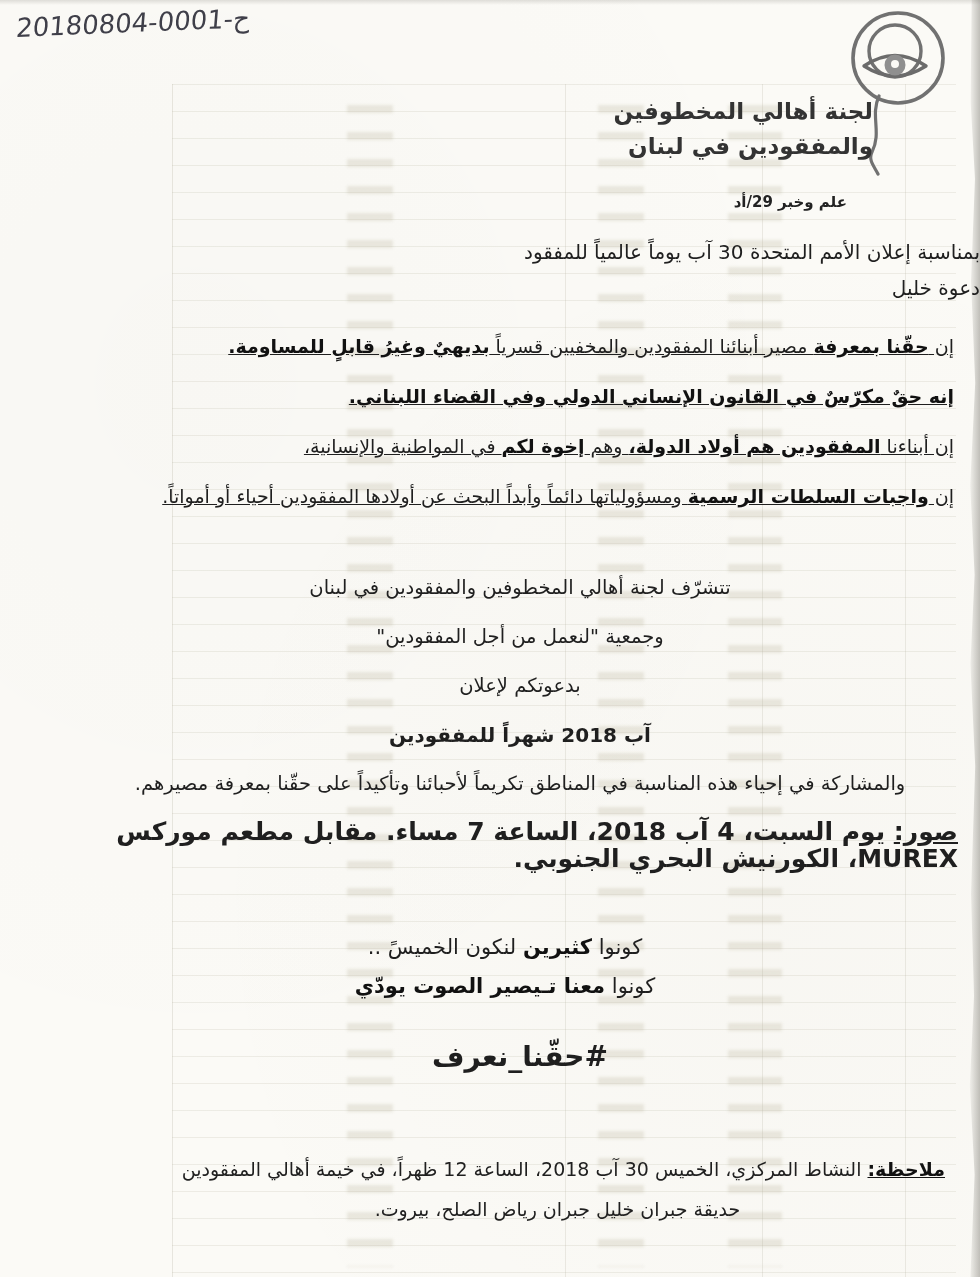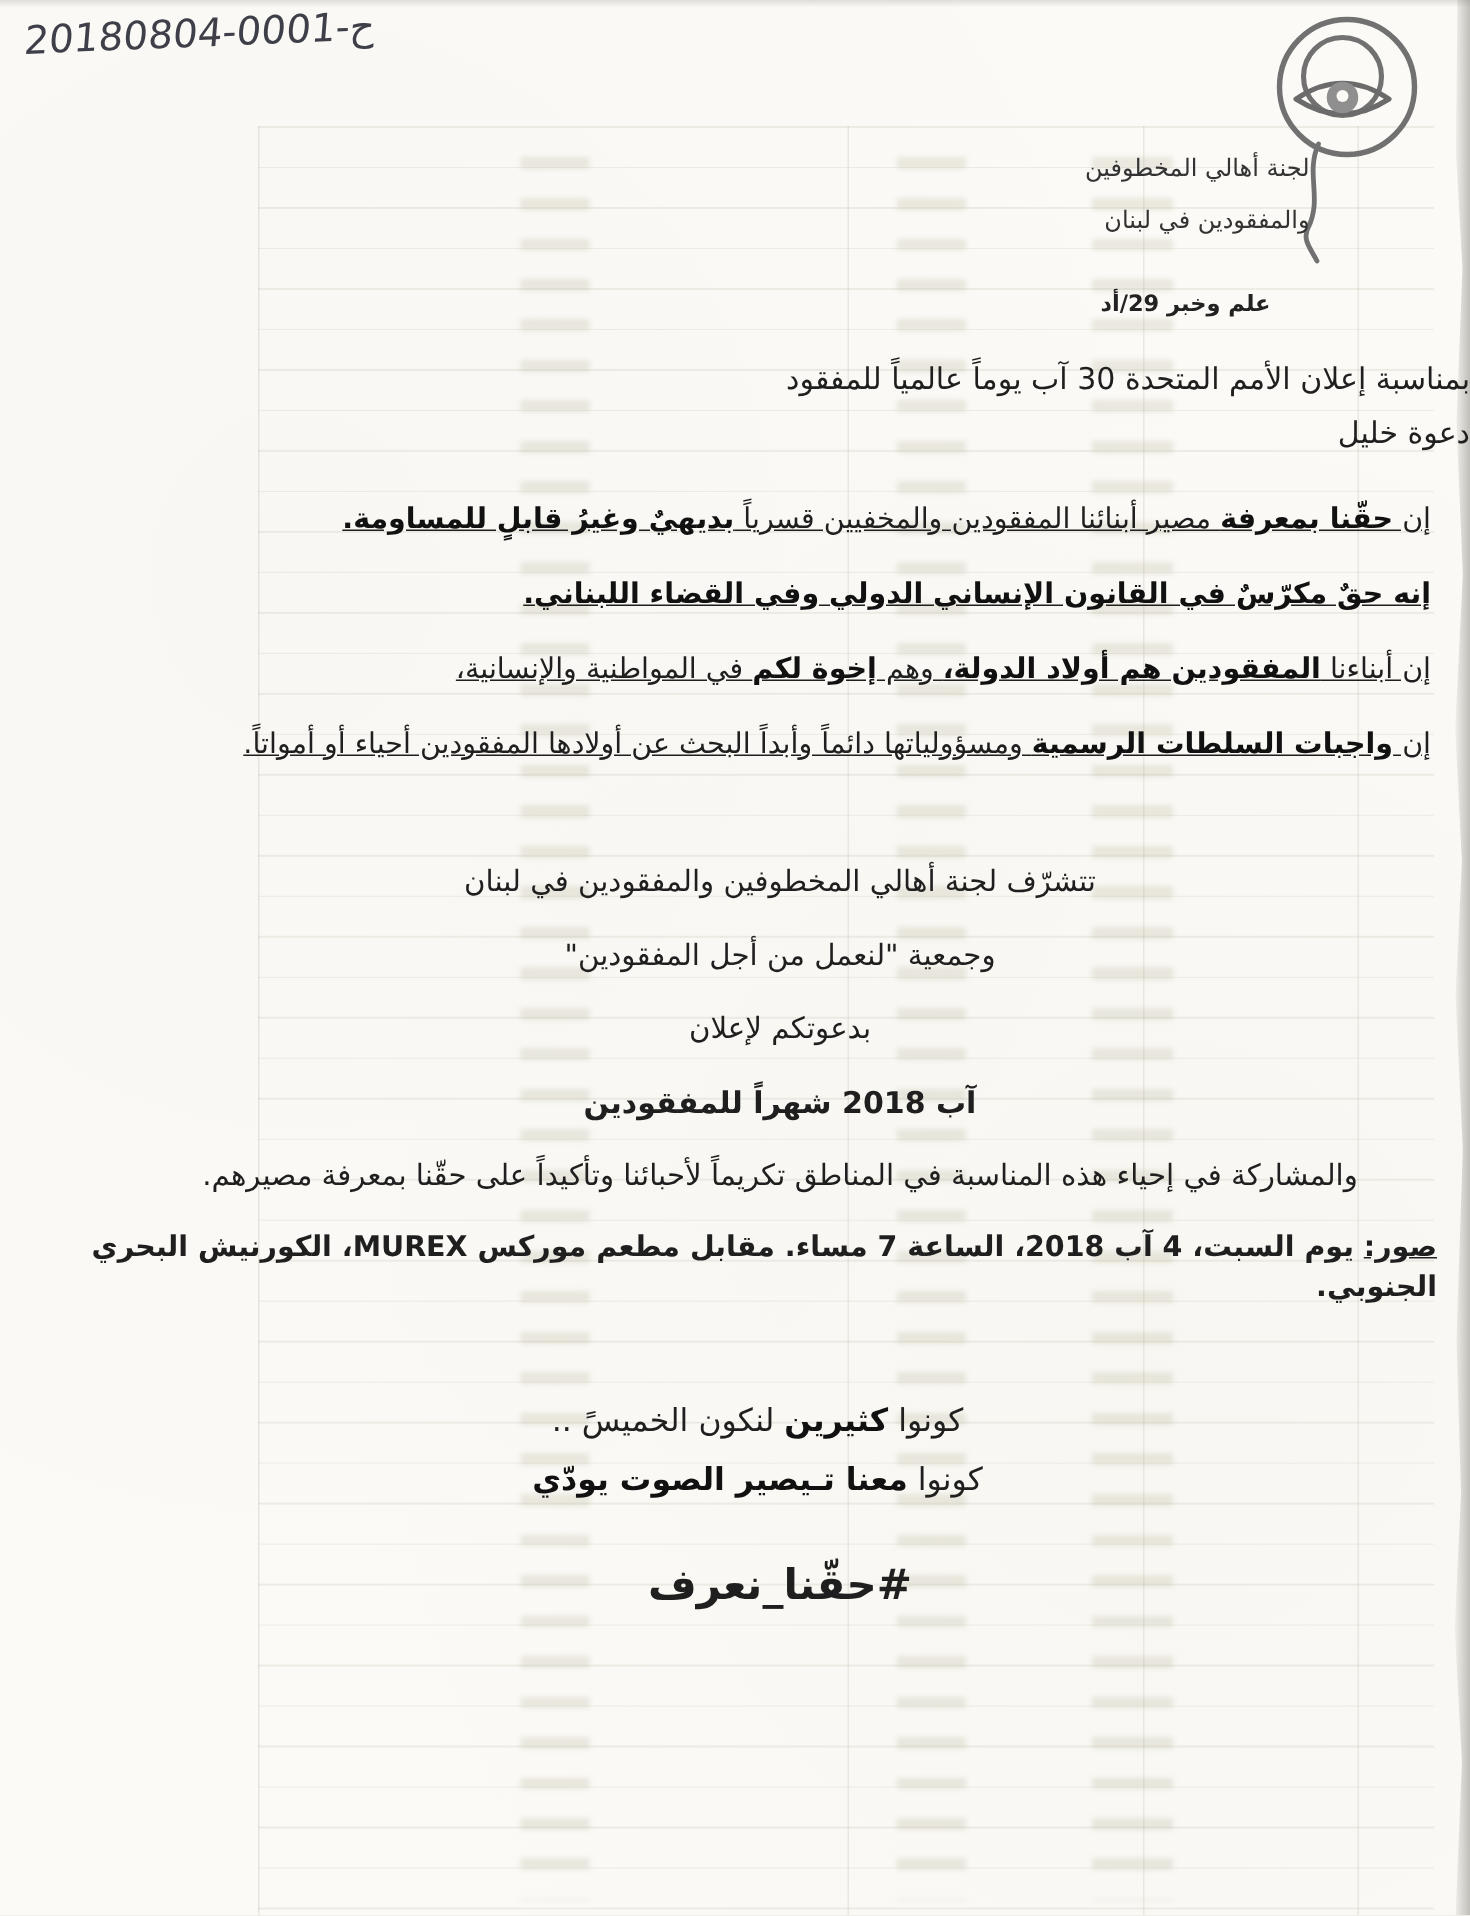--- a/index.html
+++ b/index.html
@@ -35,35 +35,35 @@
   .handwritten{
     position:absolute; left:16px; top:8px; direction:ltr;
     font-size:26px; letter-spacing:2.5px; color:#3f3f49;
     transform:rotate(-2.4deg) skewX(-7deg);
     font-family:"DejaVu Sans", sans-serif;
   }
   
   .logo-svg{position:absolute; right:28px; top:4px;}
   .org-name{
     position:absolute; right:107px; top:94px; text-align:right;
-    font-weight:normal; font-size:16px; line-height:35px; color:#333; letter-spacing:.5px;
+    font-weight:bold; font-size:23px; line-height:35px; color:#333; letter-spacing:.5px;
   }
   .license{position:absolute; right:133px; top:193px; font-weight:bold; font-size:15px; color:#222;}
   
   .title-block{position:absolute; left:60px; right:0; top:237px; text-align:right; font-weight:normal; font-size:20px; line-height:30px;}
   .title-block .t2{margin-top:6px;}
   
   .principles{position:absolute; right:26px; left:20px; top:333px; text-align:right; font-size:19px;}
   .principles p{margin:0 0 23px 0; line-height:27px;text-decoration:underline;}
   b{color:#111;}
   
   .invite{position:absolute; left:60px; right:0; top:574px; text-align:center; font-size:19.5px;}
   .invite div{line-height:28px; margin-bottom:21px;}
   .invite .month{font-weight:bold; font-size:20px;}
-  .tyre{position:absolute; right:22px; left:8px; top:818px; text-align:right; font-size:19px; font-weight:bold; line-height:27px;}
+  .tyre{position:absolute; right:22px; left:8px; top:818px; text-align:right; font-size:25px; font-weight:bold; line-height:27px;}
   .ulbl{text-decoration:underline;}
   
   .slogan{position:absolute; left:30px; right:0; top:928px; text-align:center; font-size:21px; line-height:39px;}
   .hashtag{position:absolute; left:60px; right:0; top:1040px; text-align:center; font-size:28px; font-weight:bold; letter-spacing:1px;}
   
   .note{position:absolute; right:35px; left:100px; top:1155px; font-size:19px; text-align:right; line-height:28px;}
   .note .l2{margin-top:12px; text-align:center; padding-left:70px;}
 </style>
 </head>
 <body>
@@ -119,14 +119,20 @@
   <div class="tyre">
     <span class="ulbl">صور:</span><span> يوم السبت، 4 آب 2018،  الساعة 7 مساء.  مقابل مطعم موركس MUREX، الكورنيش البحري الجنوبي.</span>
   </div>
 
   <div class="slogan">
     <div><span>كونوا </span><b>كثيرين</b><span> لنكون الخميسً ..</span></div>
     <div><span>كونوا </span><b>معنا تـيصير الصوت يودّي</b></div>
   </div>
   <div class="hashtag">#حقّنا_نعرف</div>
 
+  <div class="note">
+    <div class="l1">
+      <b class="ulbl">ملاحظة:</b><span> النشاط المركزي، الخميس 30 آب 2018، الساعة 12 ظهراً، في خيمة أهالي المفقودين</span>
+    </div>
+    <div class="l2">حديقة جبران خليل جبران رياض الصلح، بيروت.</div>
+  </div>
 
 </div>
 
 </body></html>

